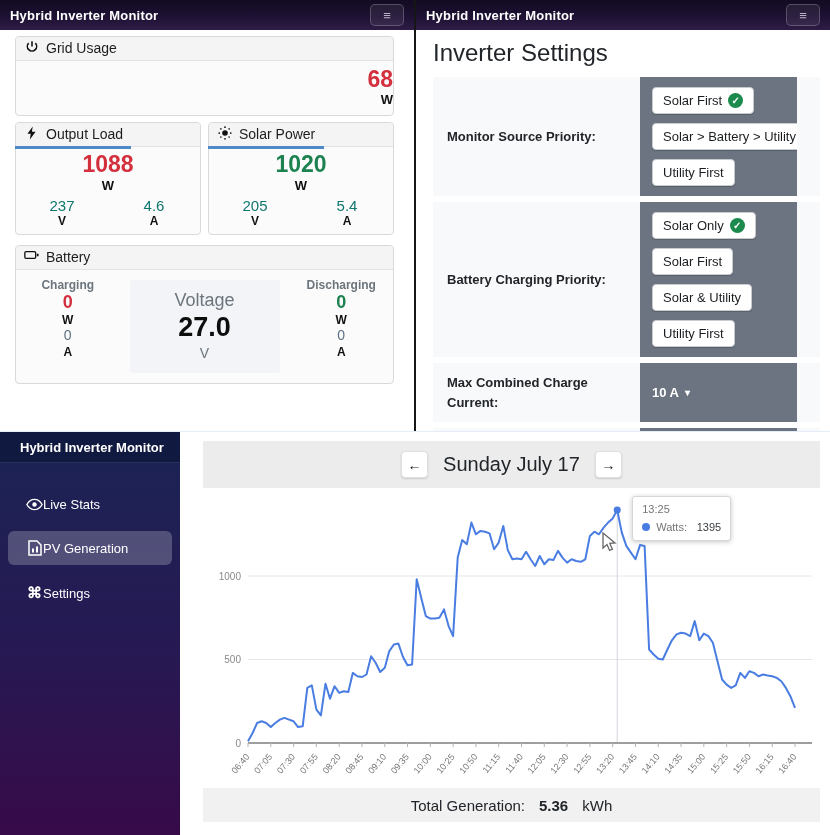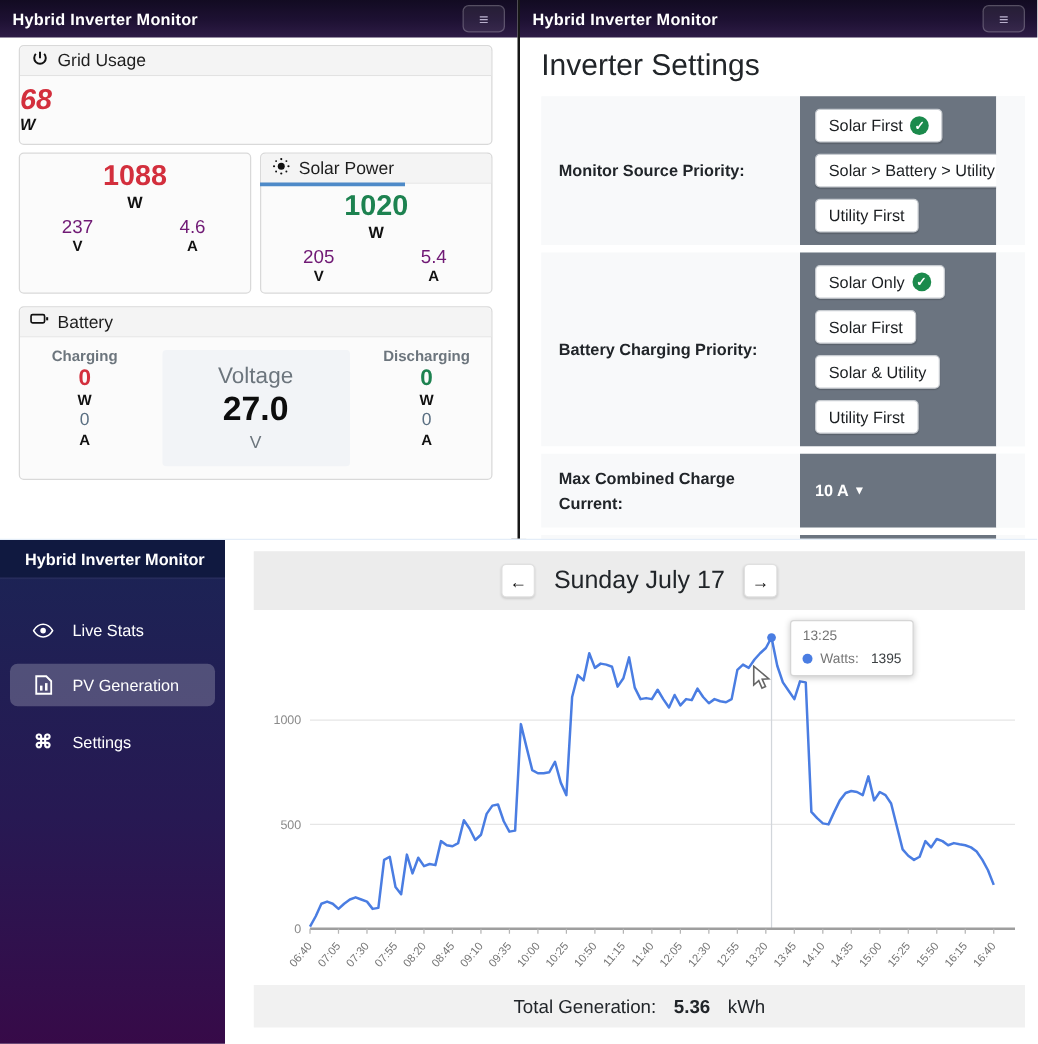--- a/index.html
+++ b/index.html
@@ -22,27 +22,27 @@
   .card { border:1px solid #d9d9d9; border-radius:4px; background:#fbfbfb; overflow:visible; }
   .card-header { background:#f4f4f4; border-bottom:1px solid #e2e2e2; border-radius:4px 4px 0 0;
                  padding:3px 8px; font-size:14px; color:#1d1d1d; display:flex; 
                  gap:7px; height:24px; position:relative; }
   .card-header.tabbed::after { content:""; position:absolute; left:-1px; bottom:-3px;
                  width:63%; height:3px; background:#4e8ac8; }
   .hicon { display:inline-flex; width:15px; justify-content:center; color:#111; }
   .big-val { font-size:23px; font-weight:bold; line-height:1.15; }
   .red { color:#d32f3d; } .green { color:#1d8250; }
   .unit { font-size:13px; font-weight:bold; color:#111; }
-  .grid-card .card-body { text-align:left; padding:5px 0 8px;font-style:italic; }
+  .grid-card .card-body { text-align:right; padding:5px 0 8px; }
   .two-col { display:flex; gap:7px; margin-top:6px; }
   .two-col .card { flex:1; }
   .stat-body { text-align:center; padding:4px 0 6px; }
   .va-row { display:flex; margin-top:4px; }
   .va-row > div { flex:1; }
-  .va-num { font-size:15px; color:#701a75; }
+  .va-num { font-size:15px; color:#0f766e; }
   .va-unit { font-size:12px; font-weight:bold; color:#111; }
   .battery-card { margin-top:10px; }
   .bat-body { display:flex; align-items:stretch; padding:6px 10px 10px;gap:16px; }
   .bat-col { flex:1; text-align:center; padding-top:2px; }
   .bat-label { font-size:12px; font-weight:bold; color:#6c757d; }
   .bat-w { font-size:18px; font-weight:bold; line-height:1.2; }
   .bat-u { font-size:12px; font-weight:bold; color:#111; }
   .bat-a { font-size:14px; color:#5b7083; line-height:1.25; }
   .volt-box { width:150px; background:#f2f4f7; border-radius:3px; text-align:center;
               padding:10px 0 12px; margin:4px 4px 0; }
@@ -78,21 +78,21 @@
 
   
   .bottom { position:absolute; left:0; top:431px; width:830px; height:404px; background:#fff;
             border-top:1px solid #e4edf8; }
   .sidebar { position:absolute; left:0; top:0; width:180px; height:404px;
              background:linear-gradient(180deg,#1b2455 0%,#271953 55%,#370a48 100%); }
   .sidebar-header { height:30px; background:#101940; display:flex; align-items:center;
                     padding-left:20px; color:#fff; font-weight:bold; font-size:13px;
                     box-shadow:0 1px 0 rgba(255,255,255,0.06); }
   .side-items { padding-top:16px; }
-  .side-item { display:flex; align-items:center; gap:15px; margin:10px 8px; padding:9px 0 9px 18px;
+  .side-item { display:flex; align-items:center; margin:10px 8px; padding:9px 0 9px 18px;
                color:#fff; font-size:13px; border-radius:6px; cursor:pointer; }
   .side-item.active { background:rgba(255,255,255,0.22); }
   .side-icon { width:17px; display:inline-flex; justify-content:center; color:#fff; font-size:15px; }
 
   .main { position:absolute; left:180px; top:0; width:650px; height:404px; background:#fff; }
   .date-bar { position:absolute; left:23px; top:9px; width:617px; height:47px; background:#ececec;
               display:flex; align-items:center; justify-content:center; gap:15px; }
   .nav-btn { width:27px; height:27px; background:#fff; border:1px solid #e0e0e0; border-radius:4px;
              box-shadow:0 1px 2px rgba(0,0,0,0.14); font-size:14px; color:#111; display:flex;
              align-items:center; justify-content:center; cursor:pointer; }
@@ -137,20 +137,28 @@
           <span>Grid Usage</span>
         </div>
         <div class="card-body">
           <div class="big-val red">68</div>
           <div class="unit">W</div>
         </div>
       </div>
 
       <div class="two-col">
         <div class="card">
+          <div class="card-header tabbed">
+            <span class="hicon">
+              <svg width="13" height="14" viewBox="0 0 16 16" fill="#111">
+                <path d="M9.5 0 L3 9 h4 L6 16 L13 6.5 H8.5 Z"></path>
+              </svg>
+              </span>
+            <span>Output Load</span>
+          </div>
           <div class="stat-body">
             <div class="big-val red">1088</div>
             <div class="unit">W</div>
             <div class="va-row">
               <div>
                 <div class="va-num">237</div>
                 <div class="va-unit">V</div>
               </div>
               <div>
                 <div class="va-num">4.6</div>

